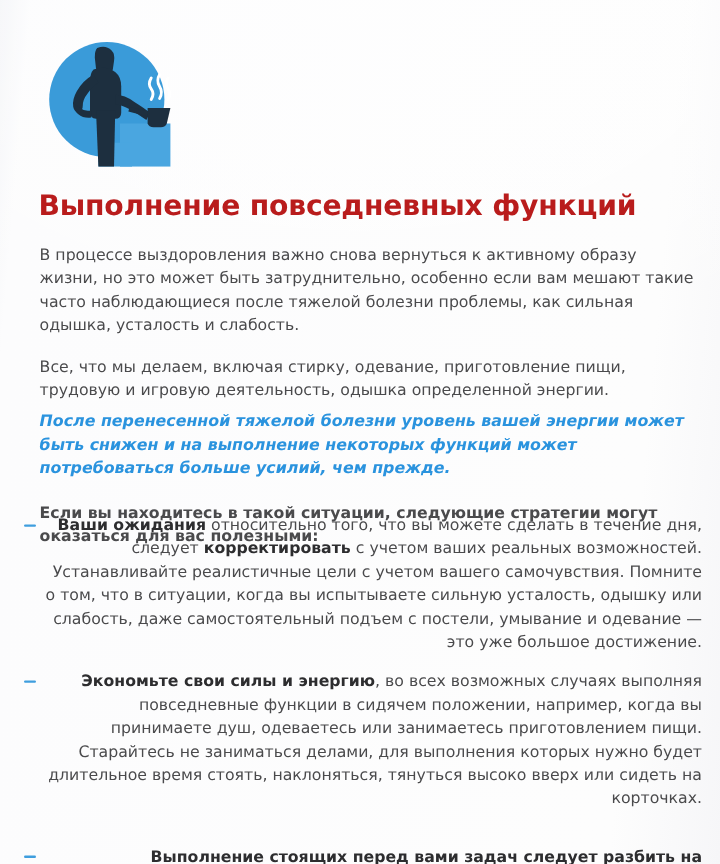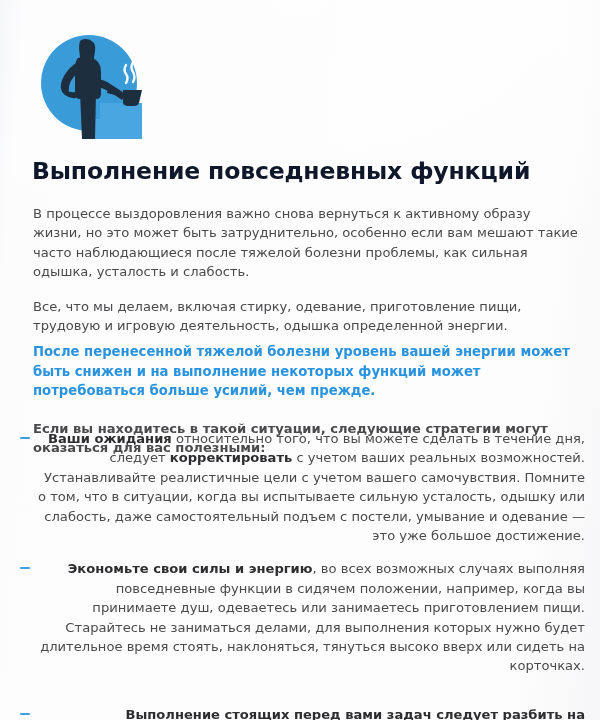--- a/index.html
+++ b/index.html
@@ -48,21 +48,21 @@
 
   
   .title {
     position: absolute;
     left: 32px;
     top: 142px;
     width: 540px;
     font-size: 23.5px;
     font-weight: bold;
     letter-spacing: -0.15px;
-    color: #0f172a;
+    color: #b91c1c;
     line-height: 1.12;
     white-space: nowrap;
   }
 
   
   .body-block {
     position: absolute;
     left: 33px;
     width: 545px;
     font-size: 13.1px;
@@ -74,20 +74,21 @@
 
   .highlight {
     position: absolute;
     left: 33px;
     top: 329px;
     width: 545px;
     font-size: 13.2px;
     line-height: 19.6px;
     font-weight: bold;
     color: #2a93de;
+    font-style: italic;
   }
 
   .p3 { top: 406px; font-weight: bold; }
 
   
   .bullets {
     position: absolute;
     left: 20px;
     top: 429px;
     width: 565px;

